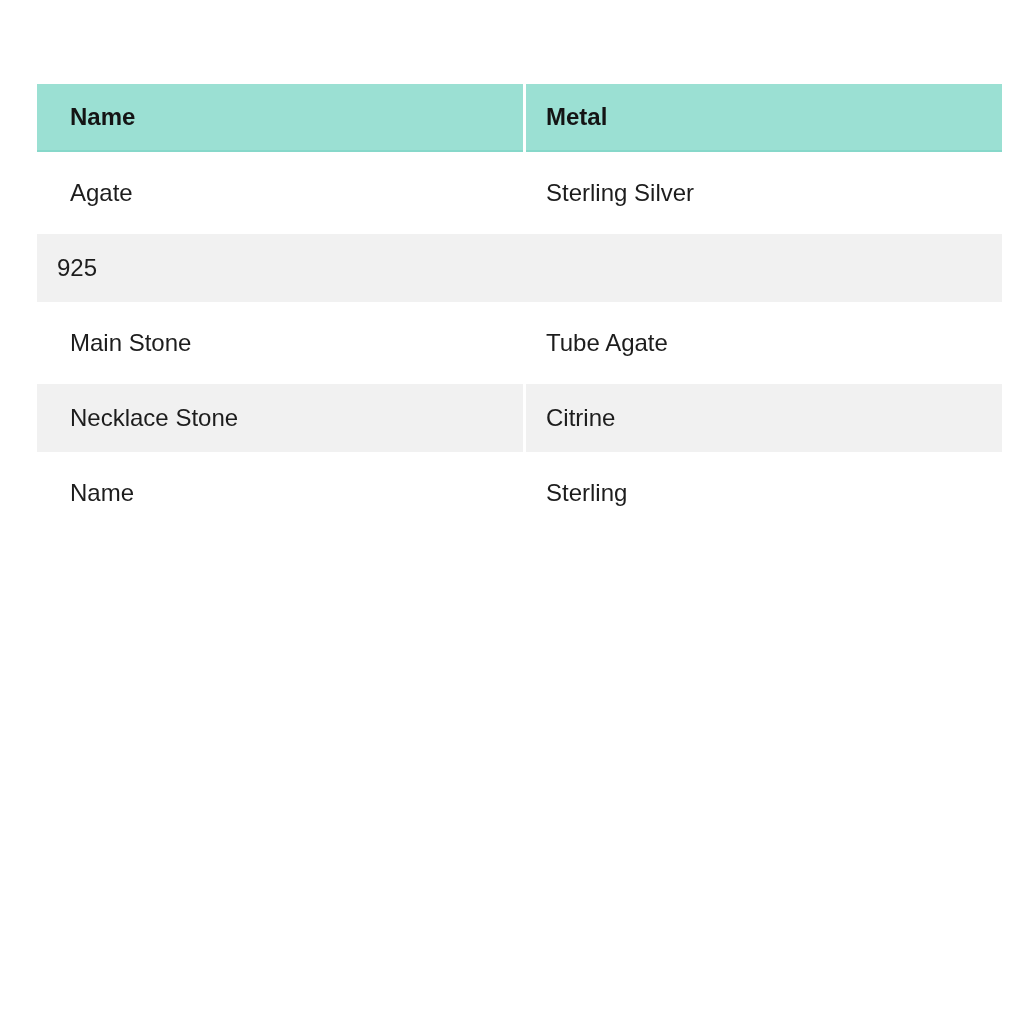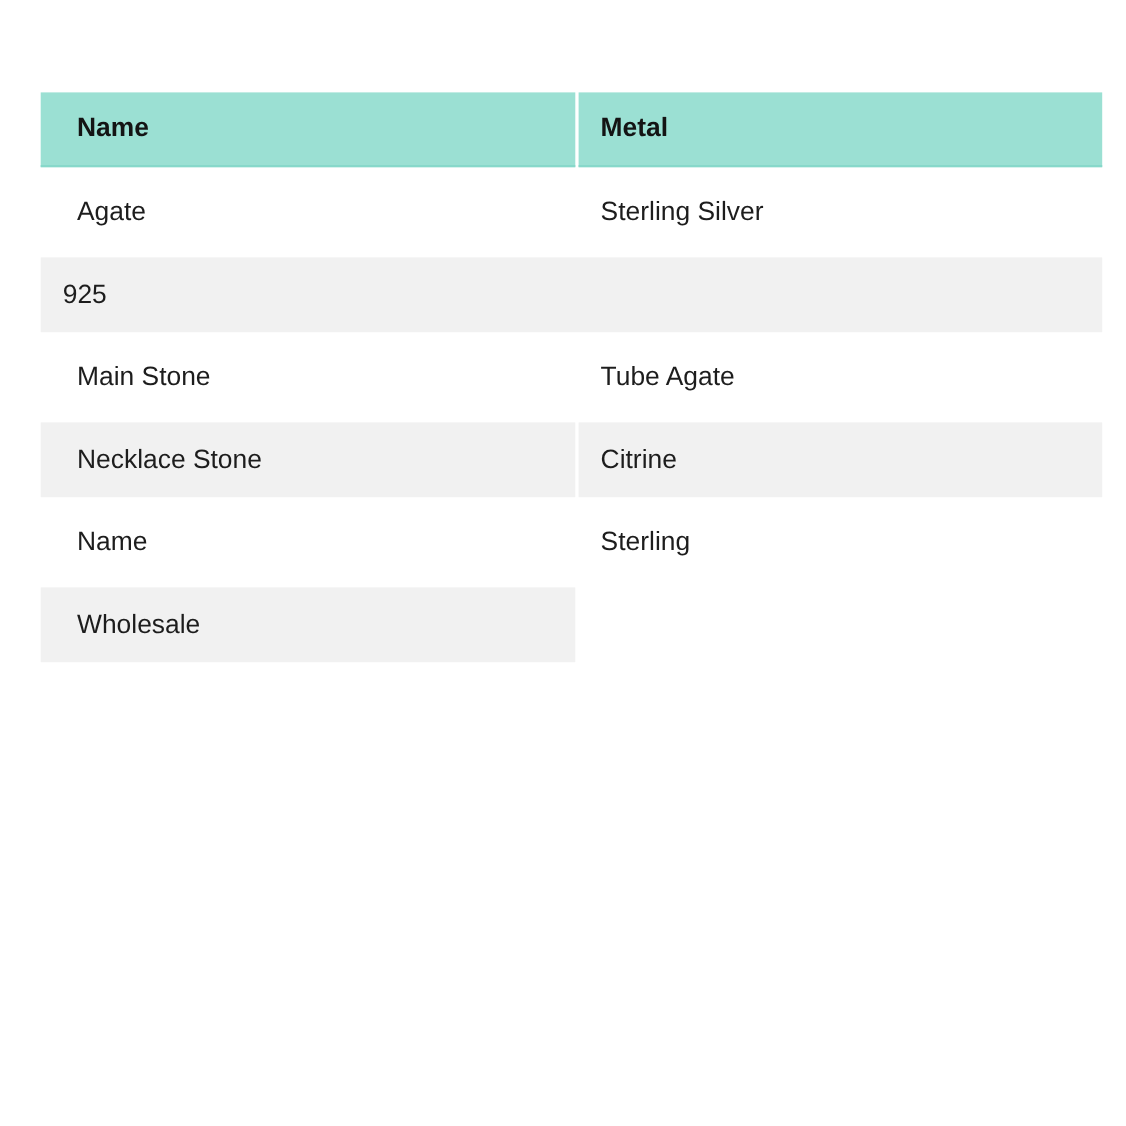--- a/index.html
+++ b/index.html
@@ -81,16 +81,15 @@
     <div class="cell name-col">Necklace Stone</div>
     <div class="cell value-col">Citrine</div>
   </div>
 
   <div class="trow">
     <div class="cell name-col">Name</div>
     <div class="cell value-col">Sterling</div>
   </div>
 
   <div class="trow striped">
-    <div class="cell name-col">Wholesale</div>
   </div>
 
 </div>
 
 </body></html>

